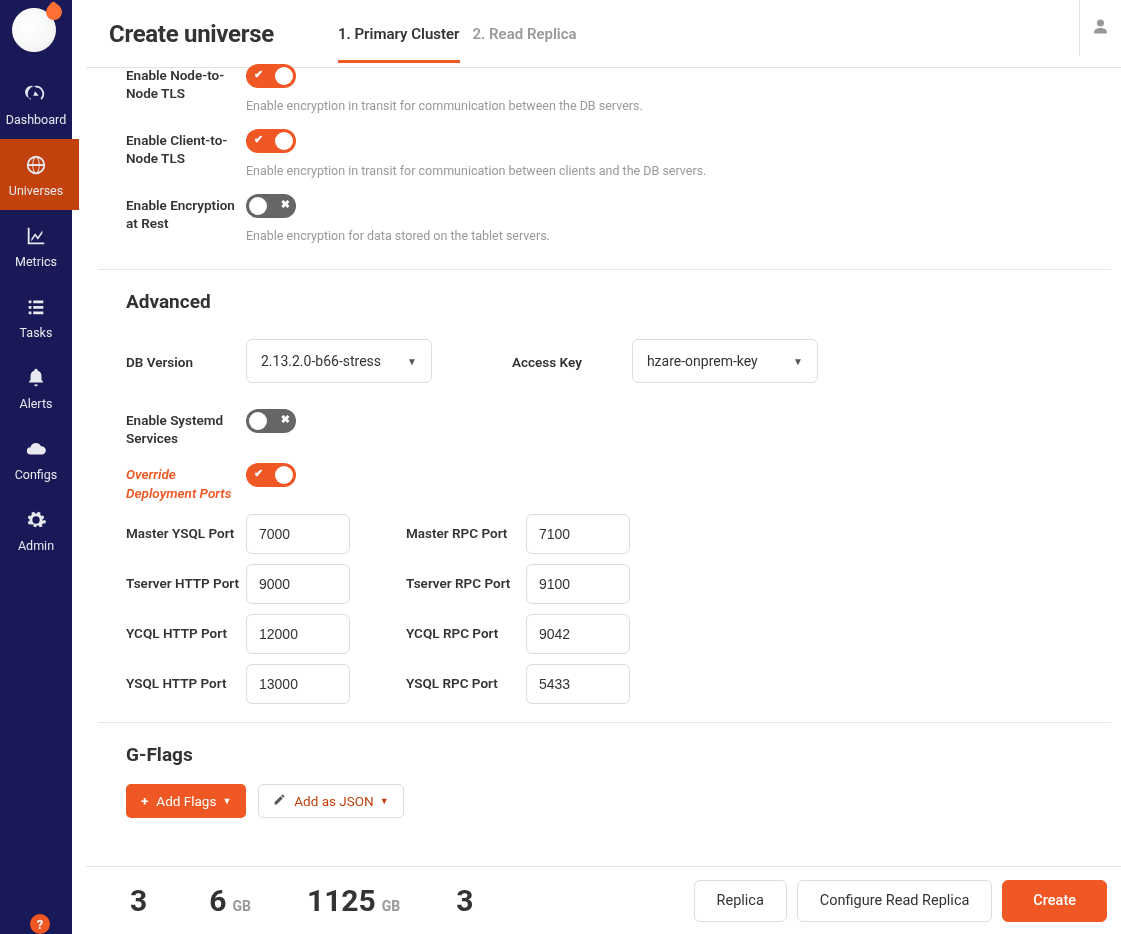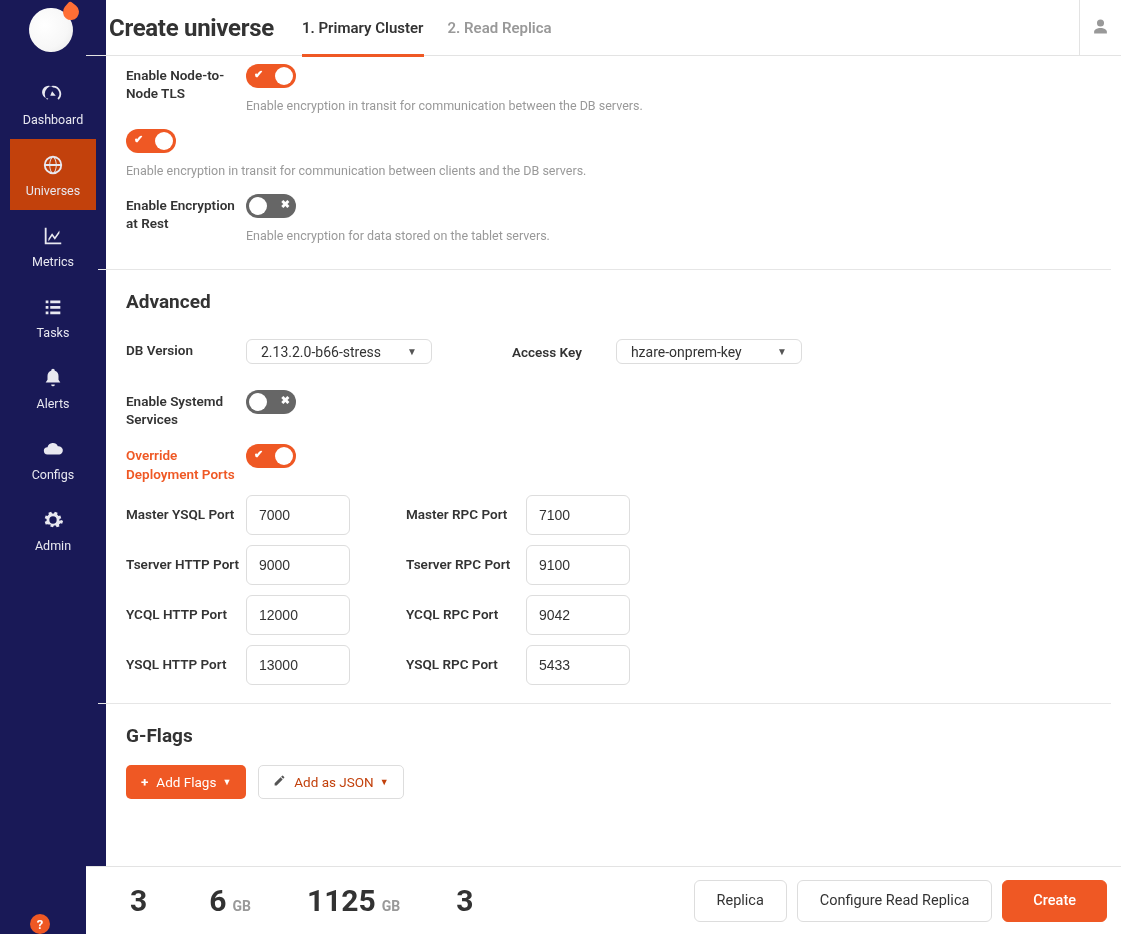--- a/index.html
+++ b/index.html
@@ -1,64 +1,64 @@
 <!DOCTYPE html>
 <html><head>
 <meta charset="utf-8">
 <style>
   * { box-sizing: border-box; margin: 0; padding: 0; }
   body { font-family: -apple-system, BlinkMacSystemFont, "Segoe UI", Roboto, Helvetica, Arial, sans-serif; color: #333; background: #fff; width: 1121px; height: 934px; overflow: hidden; position: relative; }
   
   
-  .sidebar { position: absolute; left: 0; top: 0; width: 106px; height: 934px; background: #191957; color: #fff; display: flex; flex-direction: column; align-items: center; }
+  .sidebar { position: absolute; left: 0; top: 0; width: 72px; height: 934px; background: #191957; color: #fff; display: flex; flex-direction: column; align-items: center; }
   .sidebar .logo { width: 48px; height: 48px; margin-top: 6px; margin-bottom: 14px; position: relative; }
   .sidebar .logo .circle { width: 44px; height: 44px; border-radius: 50%; background: radial-gradient(circle at 40% 35%, #fff 0%, #f7f7f7 60%, #e6e6e6 100%); position: absolute; top:2px; left:0; transform: rotate(-20deg);}
   .sidebar .logo .ring { position:absolute; top:2px; left:0; width:44px; height:44px; border-radius:50%; border: 1px solid rgba(255,130,70,0.0);}
   .sidebar .logo::after { content:''; position:absolute; width: 16px; height: 16px; background: #ff6e35; border-radius: 3px 50% 50% 50%; top: -2px; right: -2px; transform: rotate(40deg); }
   .side-item { width: 86px; display: flex; flex-direction: column; align-items: center; padding: 14px 0 12px; cursor: pointer; color: #e8e8f0; }
   .side-item.active { background: #c2410c; }
   .side-item .side-icon { font-size: 20px; height: 24px; display:flex; align-items:center; justify-content:center; }
   .side-item .side-label { font-size: 12.5px; margin-top: 6px; }
   .help-badge { position: absolute; bottom: 0px; left: 30px; width: 20px; height: 20px; border-radius: 50%; background: #ef5824; color: #fff; font-weight: bold; font-size: 13px; display:flex; align-items:center; justify-content:center; }
   
   
-  .topbar { position: absolute; left: 86px; right: 0; top: 0; height: 56px; border-bottom: 1px solid #e3e3e3; display: flex; align-items: center; padding-left: 23px; }
+  .topbar { position: absolute; left: 86px; right: 0; top: 0; height: 68px; border-bottom: 1px solid #e3e3e3; display: flex; align-items: center; padding-left: 23px; }
   .topbar h1 { font-size: 24px; font-weight: 700; margin-right: 28px; letter-spacing: -0.3px;}
-  .top-tabs { display: flex; gap: 24px; align-items: flex-start; height: 56px; }
+  .top-tabs { display: flex; gap: 13px; align-items: flex-start; height: 56px; margin-left: 36px; }
   .top-tab { font-size: 15px; font-weight: 600; color: #999; height: 56px; display:flex; align-items:center; position:relative; cursor:pointer;}
   .top-tab.active { color: #333; }
   .top-tab.active::after { content:''; position:absolute; bottom:-1px; left:0; right:0; height: 3px; background:#ef5824; }
   .user-area { position:absolute; right:0; top:0; width: 42px; height:56px; border-left:1px solid #e3e3e3; display:flex; align-items:center; justify-content:center; color:#999; font-size:17px;}
   
   
   .content { position: absolute; left: 86px; right:0; top: 56px; bottom: 68px; overflow: hidden; padding: 0 10px 0 40px; }
   
   .field-row { display:flex; align-items:flex-start; padding: 8px 0; }
   .field-label { width: 120px; flex-shrink:0; font-size: 13.5px; font-weight: 600; color: #333; line-height: 1.35; padding-top: 2px;}
-  .field-label.orange { color: #ef5824; font-weight:600;}
+  .field-label.orange { color: #ef5824; font-weight:600;font-style:italic;}
   .field-body { flex: 1; }
   .field-desc { font-size: 12.5px; color: #999; margin-top: 6px; }
   
   
   .toggle { width: 50px; height: 24px; border-radius: 12px; position: relative; display:inline-block;}
   .toggle.on { background: #ef5824; }
   .toggle.off { background: #666; }
   .toggle .knob { width: 18px; height: 18px; border-radius: 50%; background: #fff; position:absolute; top: 3px; }
   .toggle.on .knob { right: 3px; }
   .toggle.off .knob { left: 3px; }
   .toggle .mark { position:absolute; top: 4px; color: #fff; font-size: 11px; font-weight:bold; }
   .toggle.on .mark { left: 8px; }
   .toggle.off .mark { right: 6px; }
   
   hr.sep { border: none; border-top: 1px solid #e6e6e6; margin: 18px 0 18px -28px; }
   
   h2.section { font-size: 19px; font-weight: 700; margin: 20px 0 18px; }
   
   
-  .select { display:inline-flex; align-items:center; justify-content:space-between; height: 25px; border:1px solid #ddd; border-radius:6px; padding: 0 14px; min-width: 186px; font-size:14px; cursor:pointer; background:#fff;}
+  .select { display:inline-flex; align-items:center; justify-content:space-between; height: 44px; border:1px solid #ddd; border-radius:6px; padding: 0 14px; min-width: 186px; font-size:14px; cursor:pointer; background:#fff;}
   .select .caret { font-size: 10px; color:#555; margin-left:12px;}
   .text-input { height: 40px; border:1px solid #ddd; border-radius:6px; padding: 0 12px; width: 104px; font-size:14px; color:#333;}
   
   .two-col { display:flex; gap: 80px; }
   .col-inner { display:flex; align-items:center; gap: 0px;}
   
   .ports-grid { display: grid; grid-template-columns: 120px 130px 30px 120px 104px; row-gap: 10px; align-items:center; margin-top:4px;}
   .ports-grid .plabel { font-size:13.5px; font-weight:600; line-height:1.3; }
   
   .gflags-row { display:flex; gap:12px; margin-top:6px;}
@@ -164,49 +164,50 @@
 
   <div class="field-row">
     <div class="field-label">Enable Node-to-Node TLS</div>
     <div class="field-body">
       <span class="toggle on"><span class="mark">✔</span><span class="knob"></span></span>
       <div class="field-desc">Enable encryption in transit for communication between the DB servers.</div>
     </div>
   </div>
 
   <div class="field-row">
+    <div class="field-label">Enable Client-to-Node TLS</div>
     <div class="field-body">
       <span class="toggle on"><span class="mark">✔</span><span class="knob"></span></span>
       <div class="field-desc">Enable encryption in transit for communication between clients and the DB servers.</div>
     </div>
   </div>
 
   <div class="field-row">
     <div class="field-label">Enable Encryption at Rest</div>
     <div class="field-body">
       <span class="toggle off"><span class="knob"></span><span class="mark">✖</span></span>
       <div class="field-desc">Enable encryption for data stored on the tablet servers.</div>
     </div>
   </div>
 
   <hr class="sep">
 
   <h2 class="section">Advanced</h2>
 
-  <div class="field-row" style="">
+  <div class="field-row" style="align-items:center">
     <div class="field-label">DB Version</div>
     <div class="field-body two-col">
       <div class="col-inner">
         <div class="select">
           <span>2.13.2.0-b66-stress</span>
           <span class="caret">▼</span>
         </div>
       </div>
       <div class="col-inner">
-        <div class="field-label" style="width:auto; margin-right:34px;">Access Key</div>
+        <div class="field-label" style="width:auto; margin-right:50px;">Access Key</div>
         <div class="select">
           <span>hzare-onprem-key</span>
           <span class="caret">▼</span>
         </div>
       </div>
     </div>
   </div>
 
   <div class="field-row" style="margin-top:10px">
     <div class="field-label">Enable Systemd Services</div>

